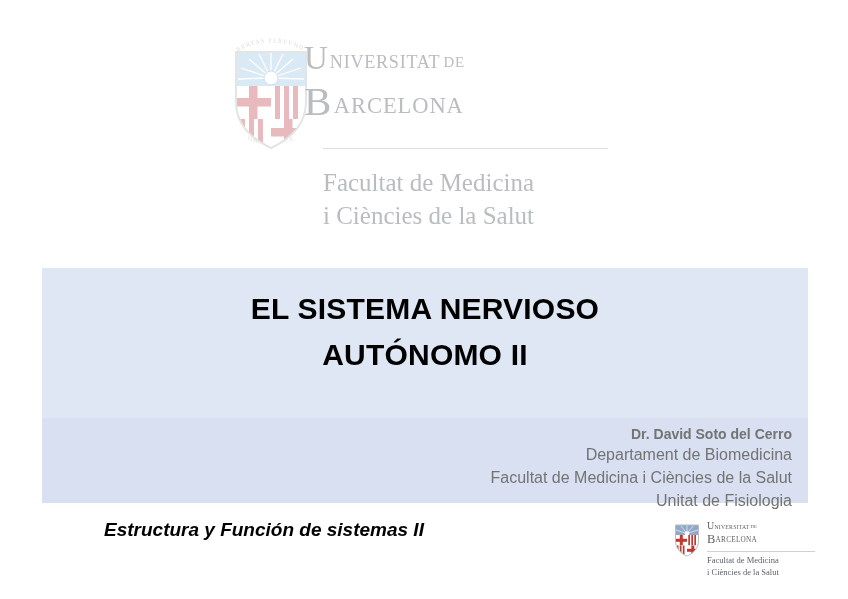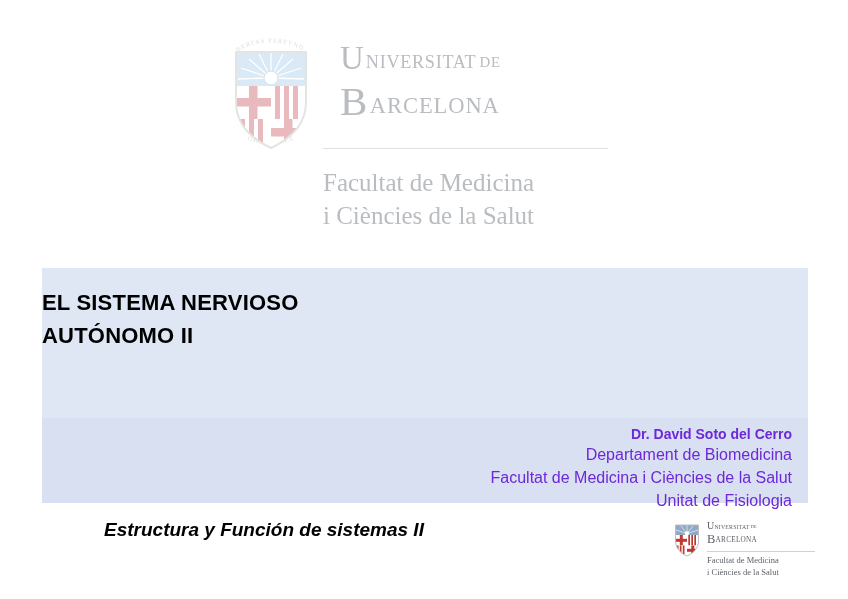--- a/index.html
+++ b/index.html
@@ -25,21 +25,21 @@
   }
   .crest-big {
     position: absolute;
     left: 0px;
     top: 2px;
     width: 86px;
     height: 116px;
   }
   .wordmark {
     position: absolute;
-    left: 112px;
+    left: 76px;
     top: 6px;
     width: 300px;
   }
   .wordmark-line1,
   .wordmark-line2 {
     font-family: "Liberation Serif", serif;
     color: #b9bcc0;
     line-height: 1;
     white-space: nowrap;
     letter-spacing: 0.06em;
@@ -90,42 +90,43 @@
     top: 268px;
     width: 766px;
     height: 150px;
     background: #dfe7f4;
   }
   .slide-title {
     position: absolute;
     left: 0;
     top: 18px;
     width: 100%;
-    font-size: 22px;
+    text-align: center;
+    font-size: 30px;
     font-weight: bold;
     color: #000000;
     line-height: 1.52;
     letter-spacing: 0.2px;
   }
 
   
   .author-band {
     position: absolute;
     left: 42px;
     top: 418px;
     width: 766px;
     height: 85px;
     background: #d9e0f2;
   }
   .author-block {
     position: absolute;
     right: 16px;
     top: 6px;
     text-align: right;
-    color: #6d28d9;
+    color: #737373;
   }
   .author-name {
     font-size: 14px;
     font-weight: bold;
     line-height: 1.45;
   }
   .author-line {
     font-size: 16px;
     line-height: 1.43;
   }

